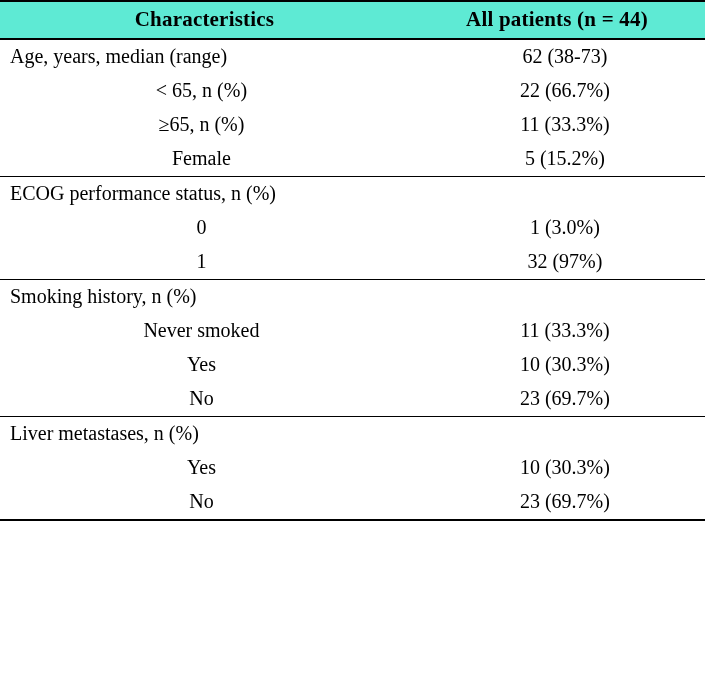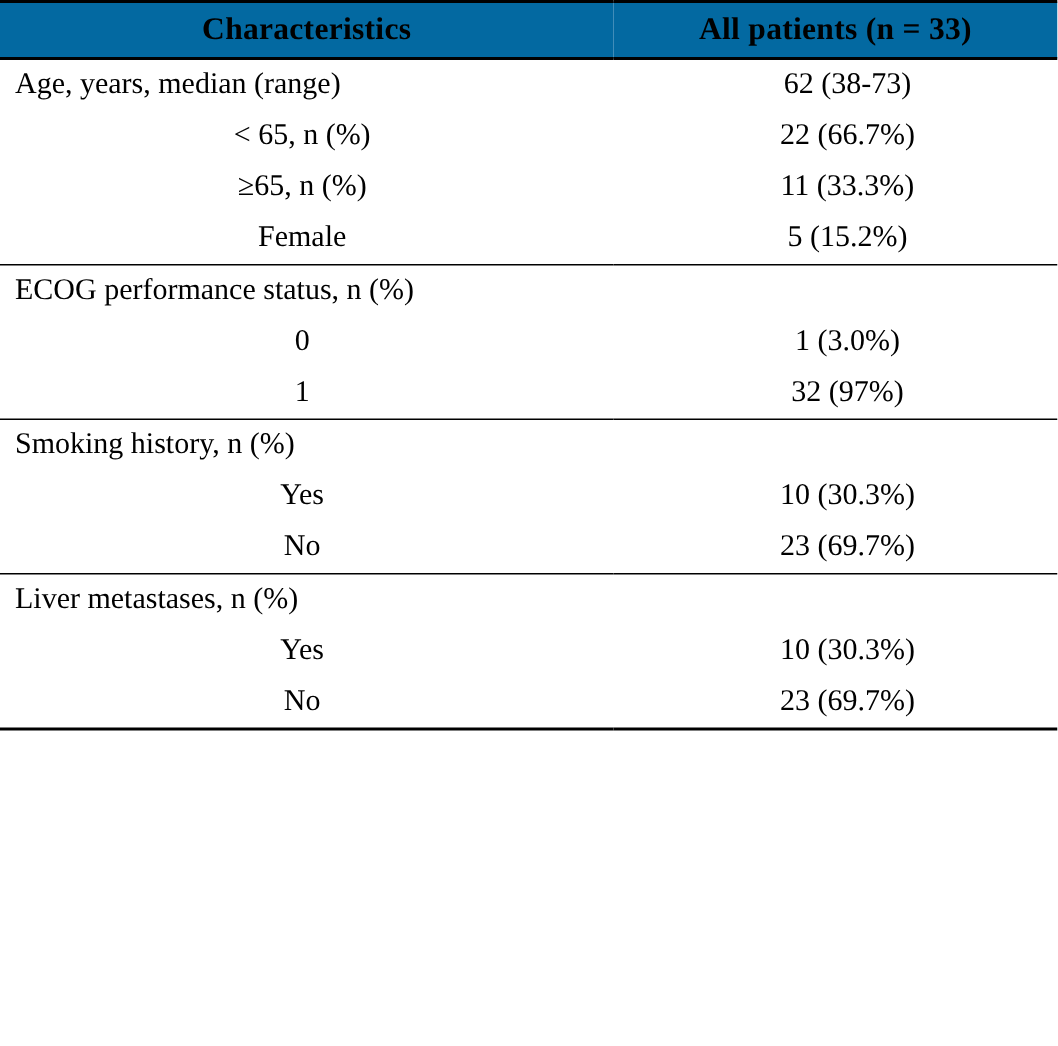--- a/index.html
+++ b/index.html
@@ -22,21 +22,21 @@
     width: 705px;
     border-collapse: collapse;
     table-layout: fixed;
     font-size: 20px;
   }
   table.char-table col.c1 { width: 58%; }
   table.char-table col.c2 { width: 42%; }
 
   
   thead th {
-    background: #0369a1;
+    background: #5eead4;
     font-weight: bold;
     text-align: center;
     padding: 5px 4px 6px 4px;
     border-top: 2px solid #000;
     border-bottom: 2px solid #000;
     font-size: 21px;
     letter-spacing: 0.2px;
   }
 
   tbody td {
@@ -68,21 +68,21 @@
 
 <div class="table-wrap">
   <table class="char-table">
     <colgroup>
         <col class="c1">
         <col class="c2">
       </colgroup>
     <thead>
       <tr>
         <th>Characteristics</th>
-        <th>All patients (n = 33)</th>
+        <th>All patients (n = 44)</th>
       </tr>
     </thead>
     <tbody id="table-body">
         <tr>
           <td class="left">Age, years, median (range)</td>
           <td class="val">62 (38-73)</td>
         </tr>
         <tr>
           <td class="indent">&lt; 65, n (%)</td>
           <td class="val">22 (66.7%)</td>
@@ -105,20 +105,24 @@
         </tr>
         <tr>
           <td class="indent">1</td>
           <td class="val">32 (97%)</td>
         </tr>
         <tr class="group-start">
           <td class="left">Smoking history, n (%)</td>
           <td class="val"></td>
         </tr>
         <tr>
+          <td class="indent">Never smoked</td>
+          <td class="val">11 (33.3%)</td>
+        </tr>
+        <tr>
           <td class="indent">Yes</td>
           <td class="val">10 (30.3%)</td>
         </tr>
         <tr>
           <td class="indent">No</td>
           <td class="val">23 (69.7%)</td>
         </tr>
         <tr class="group-start">
           <td class="left">Liver metastases, n (%)</td>
           <td class="val"></td>

